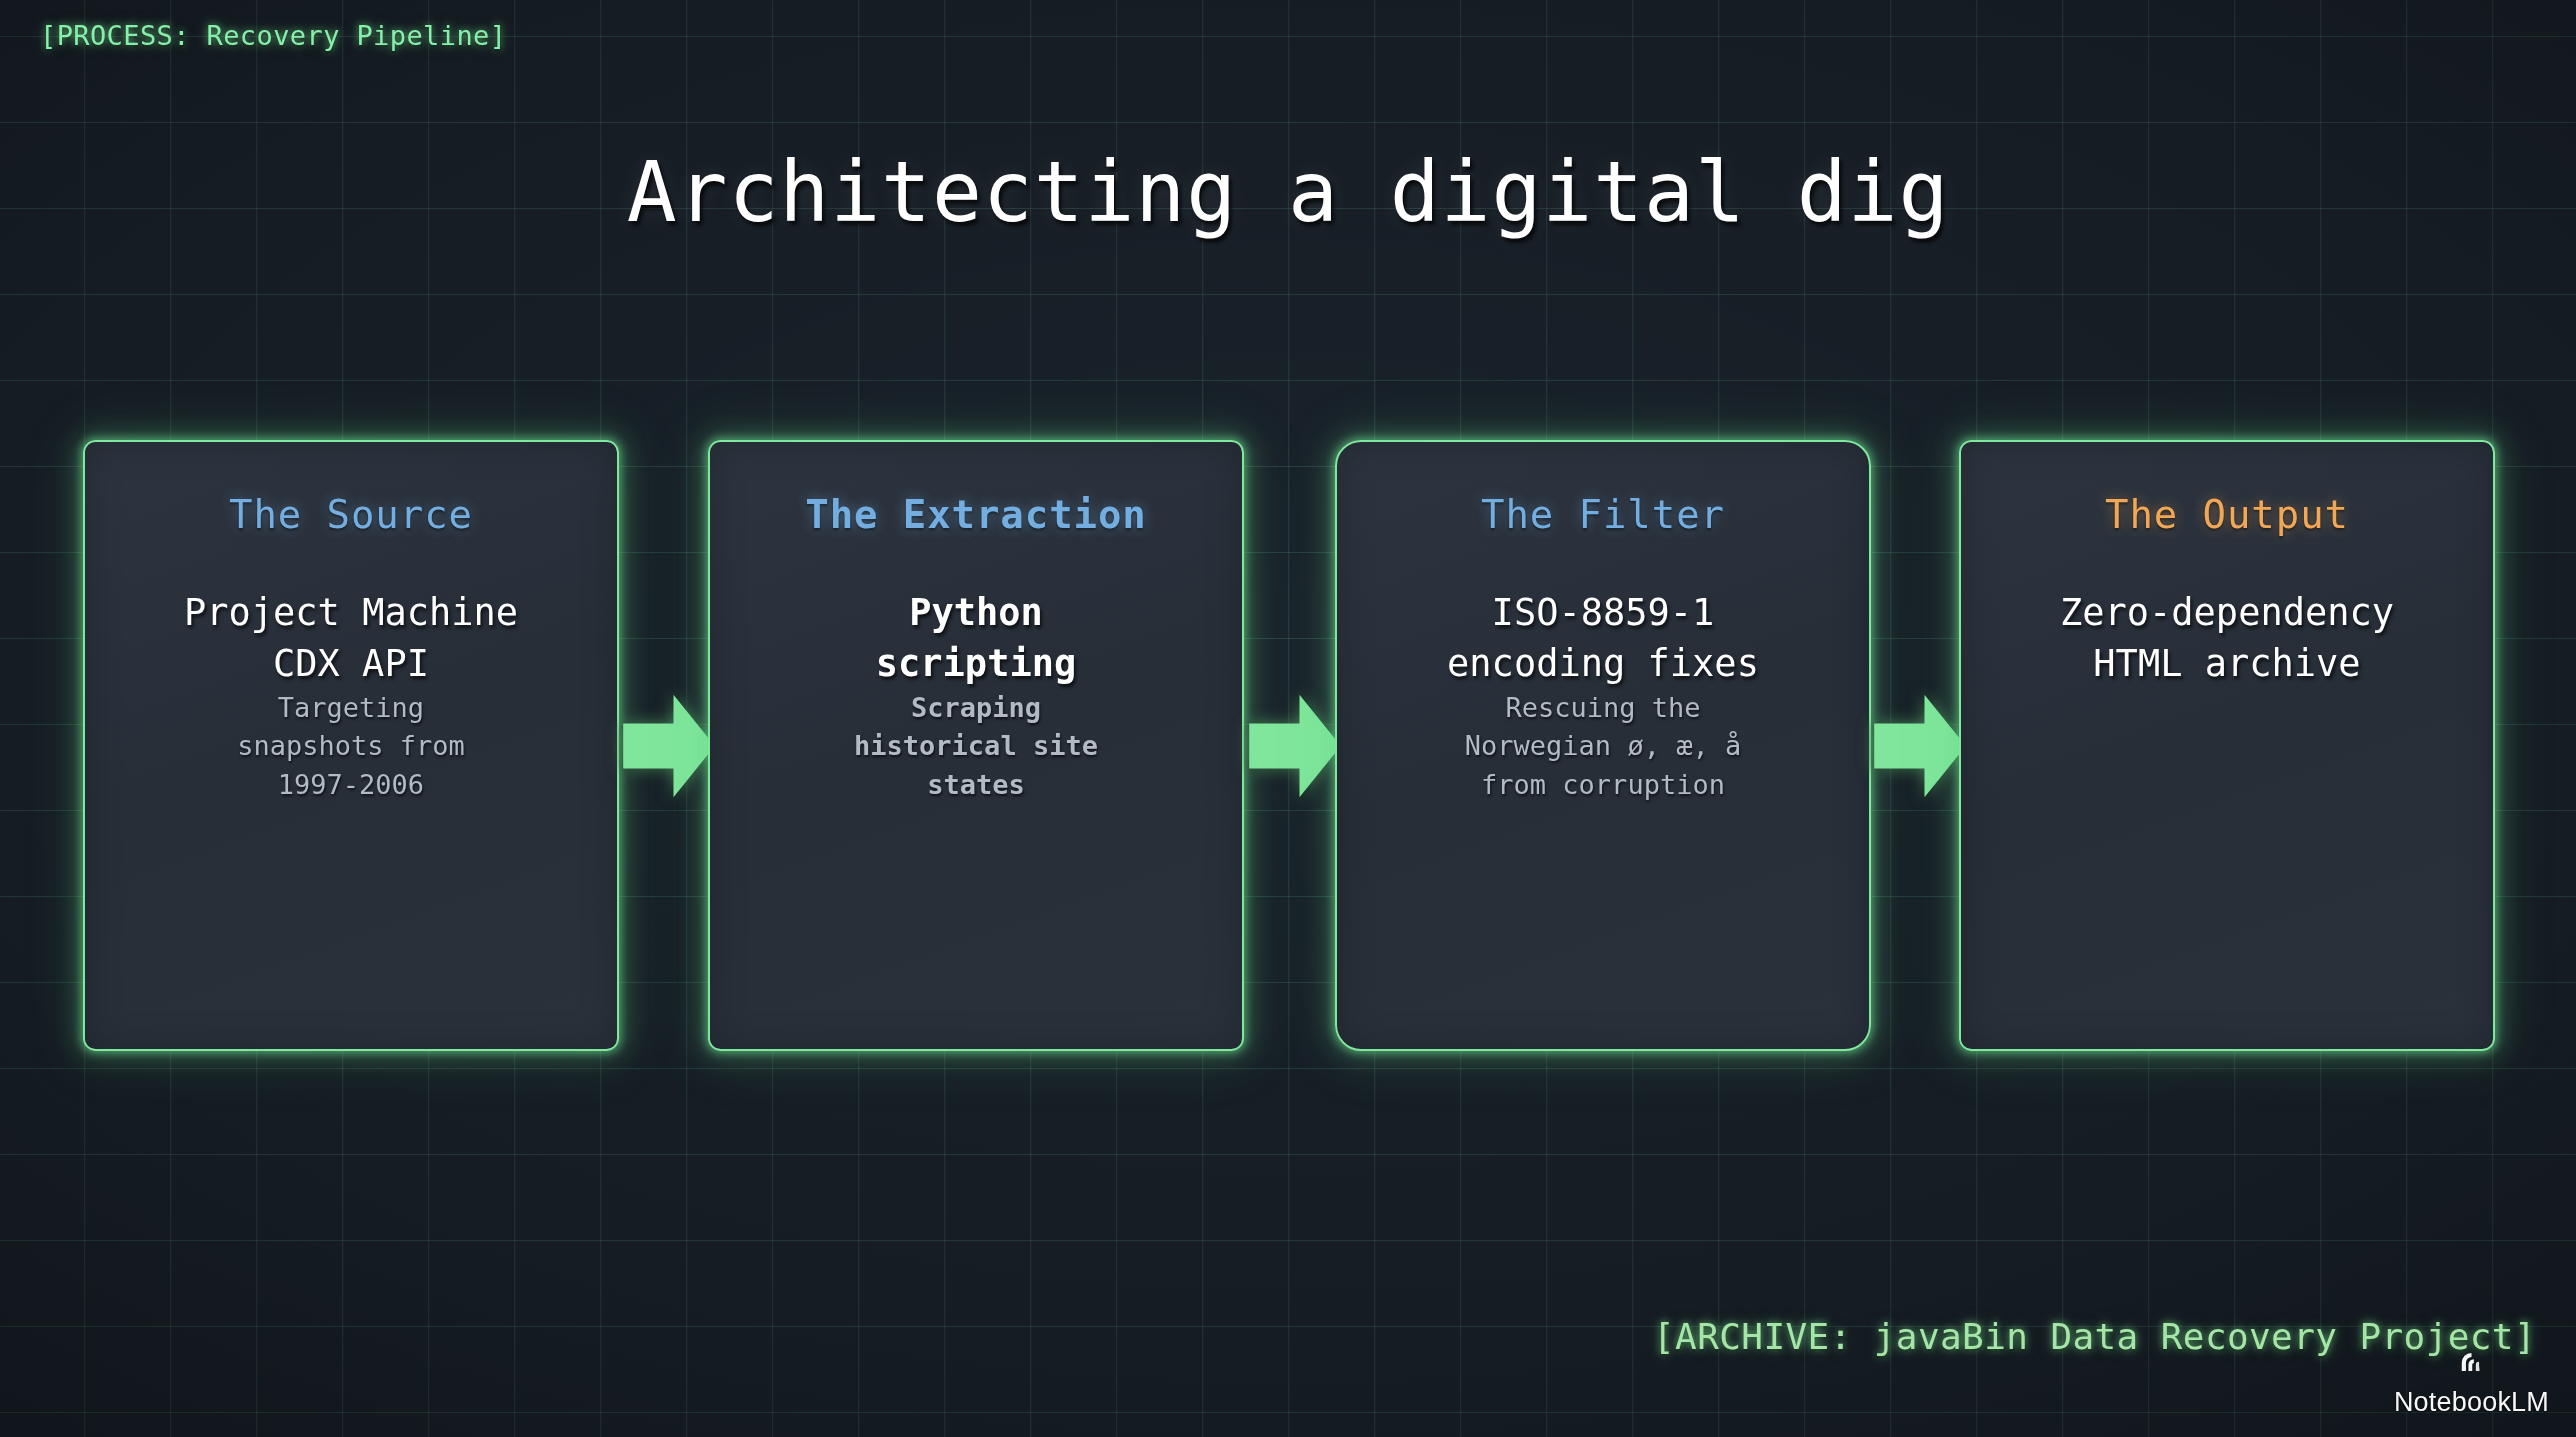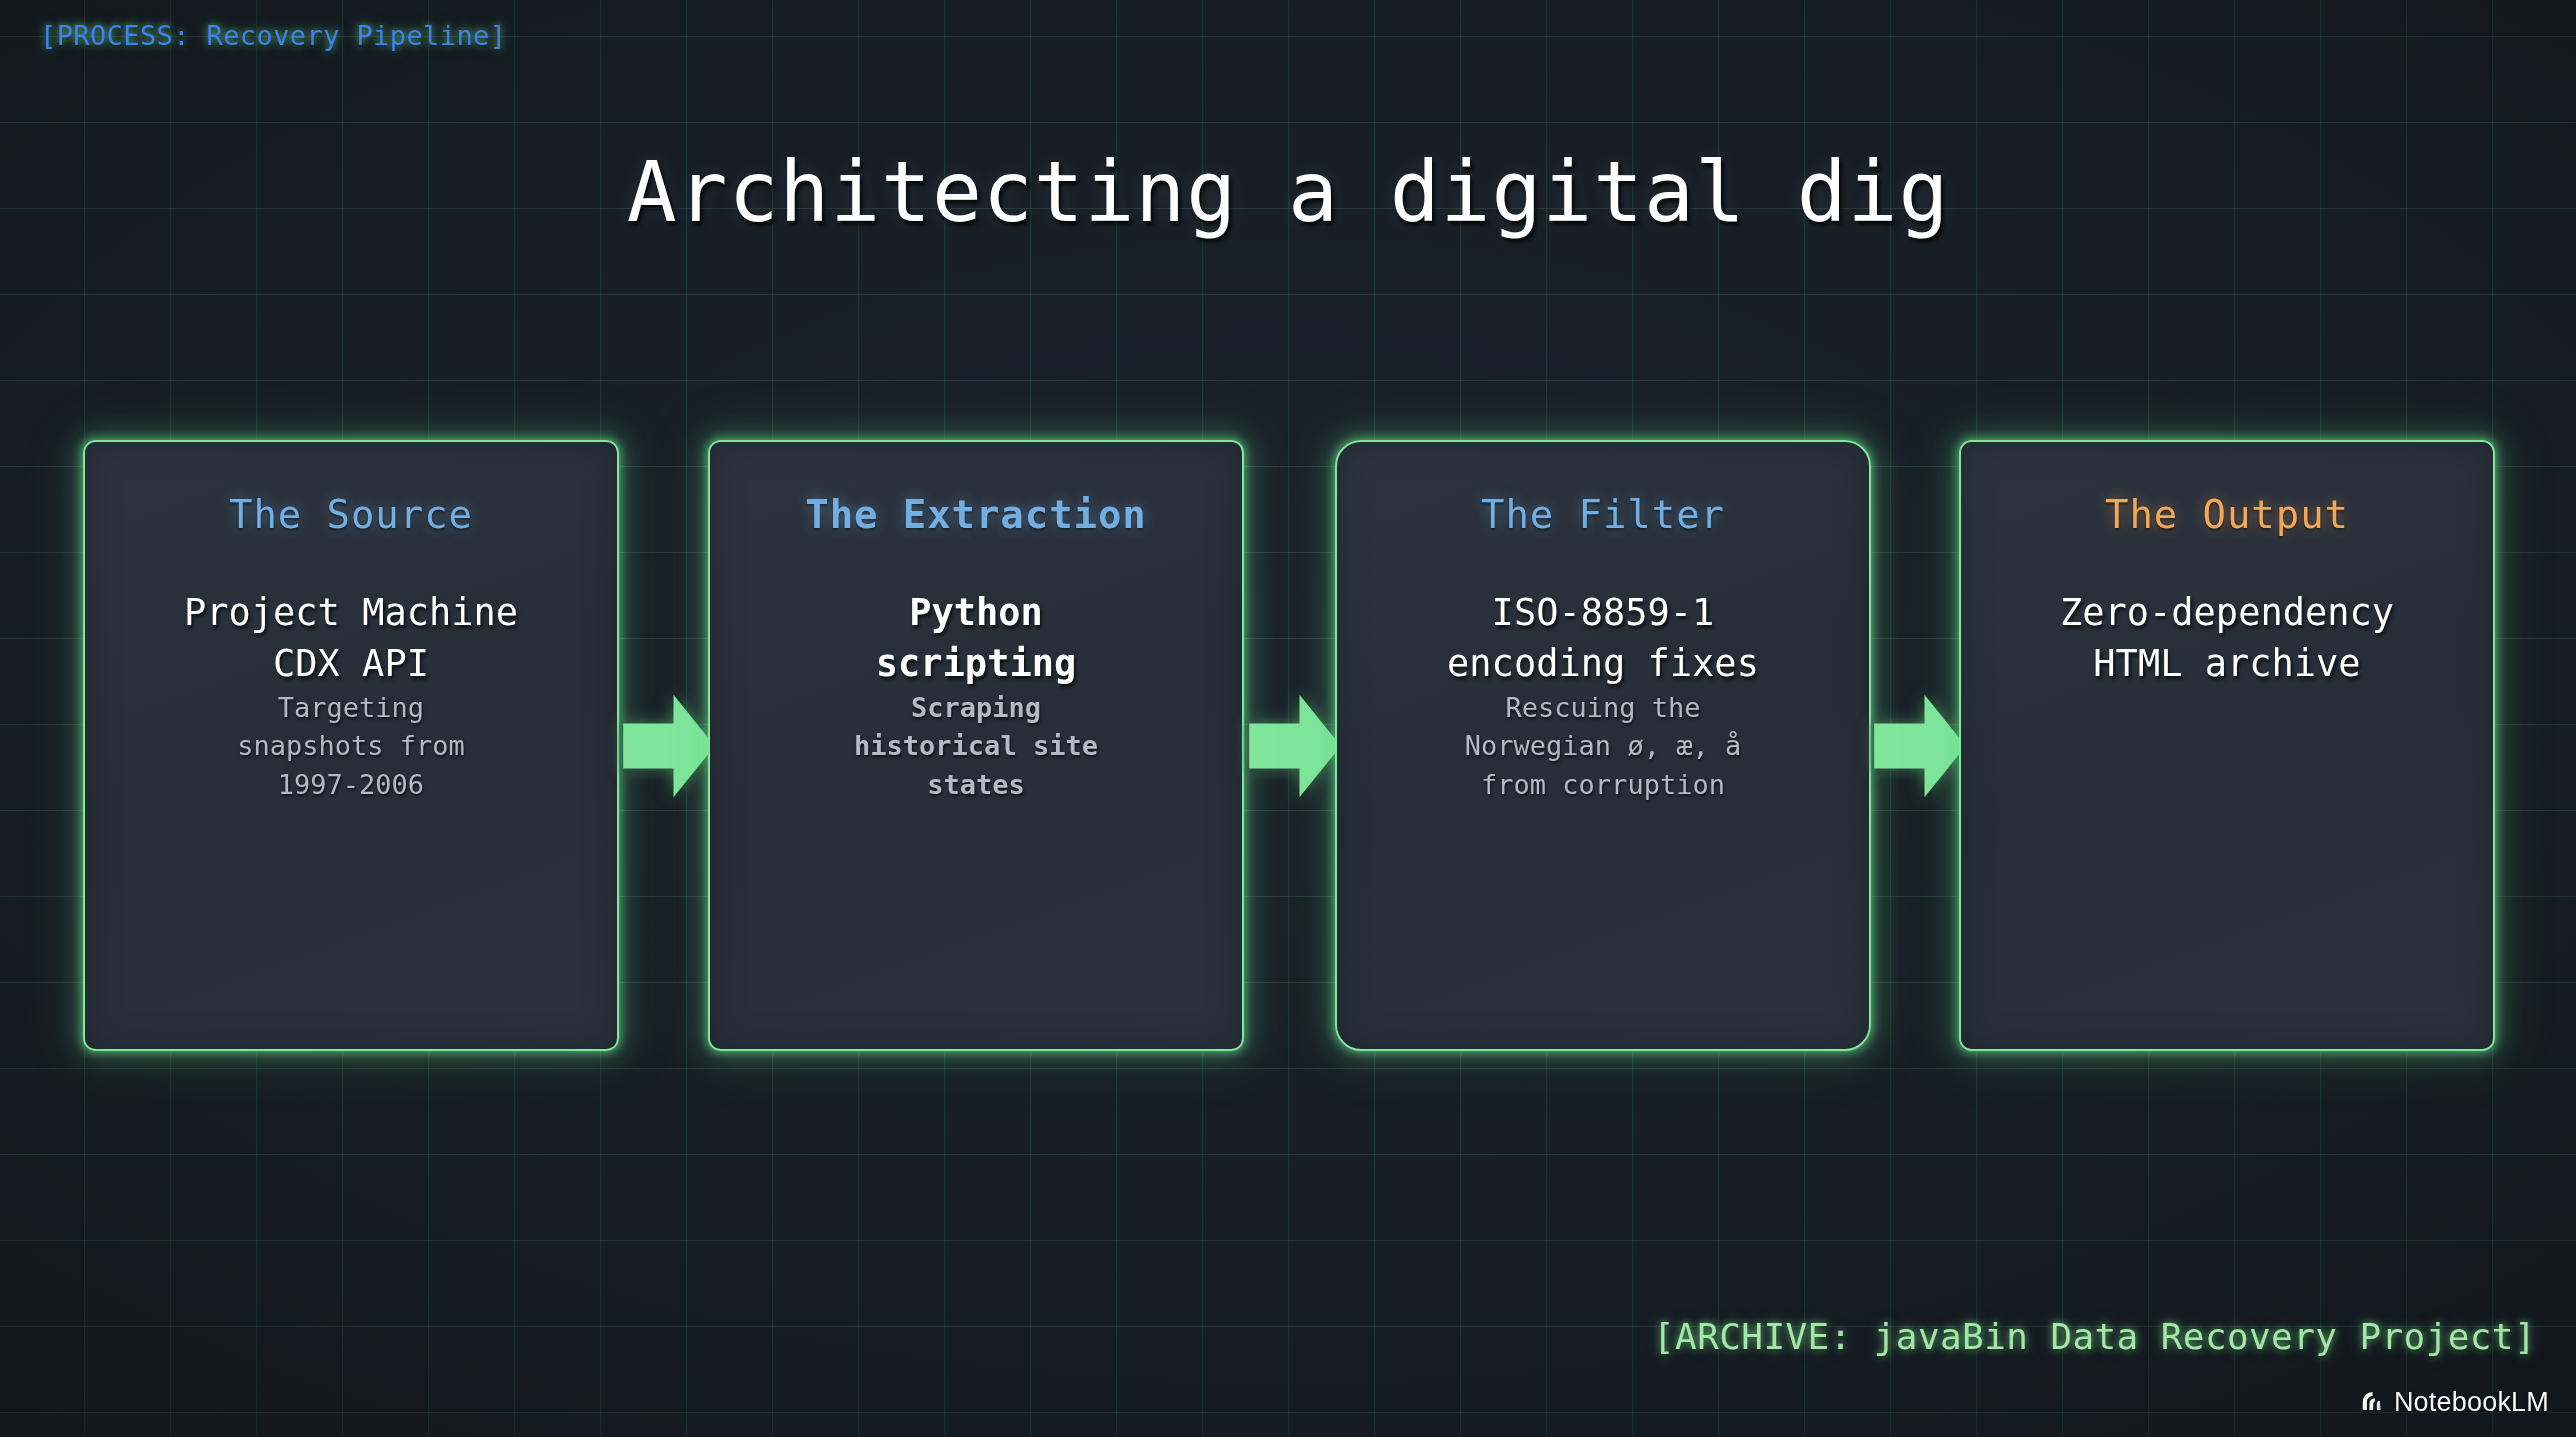--- a/index.html
+++ b/index.html
@@ -41,21 +41,21 @@
     pointer-events: none;
   }
 
   
   #process-tag {
     position: absolute;
     left: 40px;
     top: 20px;
     font-size: 27px;
     letter-spacing: 0.4px;
-    color: #3b82f6;
+    color: #86efac;
     text-shadow:
       0 0 7.2px rgba(120,225,140,0.75),
       0 0 16px rgba(120,225,140,0.35),
       0 1.8px 2.7px rgba(0,0,0,0.85);
     white-space: nowrap;
   }
 
   
   #page-title {
     position: absolute;
@@ -172,20 +172,21 @@
   }
 
   #notebooklm-watermark {
     position: absolute;
     right: 27px;
     bottom: 20px;
     display: flex;
     align-items: center;
     gap: 8px;
     opacity: 0.97;
+    flex-direction: column;
   }
   #notebooklm-watermark .wm-mark { display: block; }
   #notebooklm-watermark .wm-text {
     font-family: "Liberation Sans", "DejaVu Sans", sans-serif;
     font-size: 27px;
     letter-spacing: 0.2px;
     color: #ffffff;
     text-shadow: 0 0.9px 2.7px rgba(0,0,0,0.8);
     white-space: nowrap;
   }

